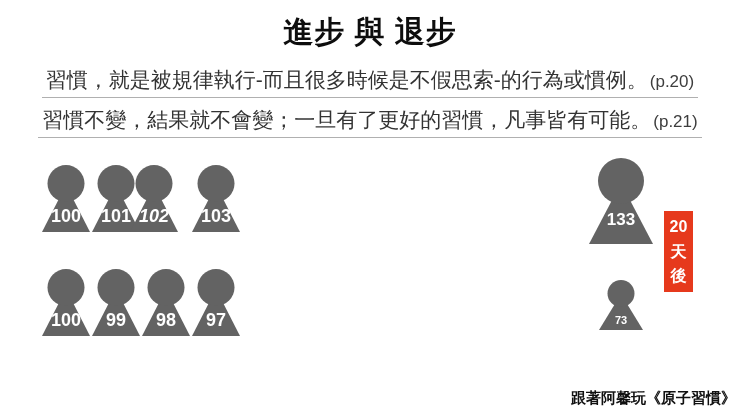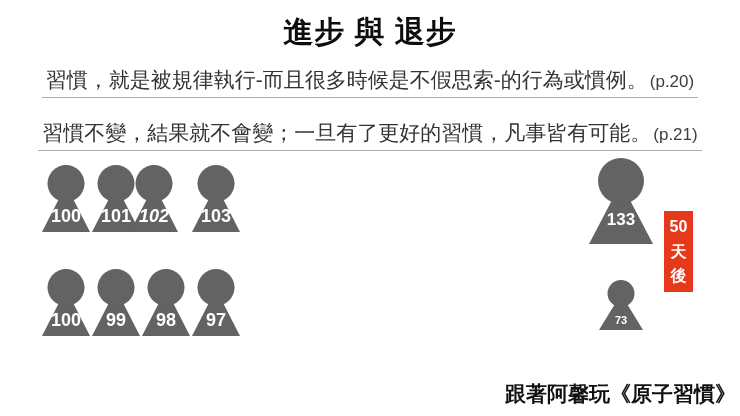--- a/index.html
+++ b/index.html
@@ -21,21 +21,21 @@
   
   .title{
     position:absolute;top:12px;left:0;width:100%;
     text-align:center;
     font-size:30px;font-weight:800;color:#0d0d0d;
     letter-spacing:1px;white-space:nowrap;
   }
 
   
   .quotes{position:absolute;top:66px;left:0;width:100%;text-align:center;}
-  .quote-line{margin-bottom:21px;}
+  .quote-line{margin-bottom:8px;}
   .quote{
     display:inline-block;
     font-size:21px;color:#333333;
     padding:0 4px 3px 4px;
     border-bottom:1.5px solid var(--underline-gray);
     white-space:nowrap;
   }
   .quote .ref{font-size:17px;color:#3d3d3d;margin-left:2px;}
 
   
@@ -89,21 +89,21 @@
     background:var(--badge-red);
     display:flex;flex-direction:column;
     align-items:center;justify-content:space-evenly;
     color:#ffffff;font-weight:700;
   }
   .badge span{font-size:16px;line-height:1;}
 
   
   .footer{
     position:absolute;right:4px;bottom:8px;
-    font-size:21px;font-weight:700;color:#111111;
+    font-size:15px;font-weight:700;color:#111111;
     white-space:nowrap;
   }
 </style>
 </head>
 <body>
 
 <div class="canvas">
 
   <div class="title">進步 與 退步</div>
 
@@ -140,21 +140,21 @@
   </div>
 
 
   <div class="figure big" style="left:589px;top:158px;">
     <div class="body"></div>
     <div class="head"></div>
     <div class="figure-label">133</div>
   </div>
 
   <div class="badge">
-    <span>50</span>
+    <span>20</span>
     <span>天</span>
     <span>後</span>
   </div>
 
   <div>
     <div class="figure" style="left:42px;top:269px;">
       <div class="body"></div>
       <div class="head"></div>
       <div class="figure-label">100</div>
     </div>

